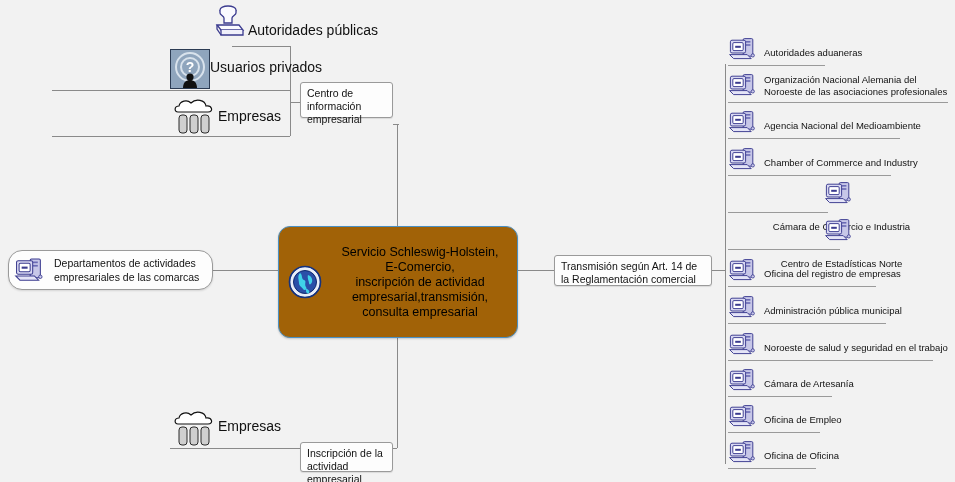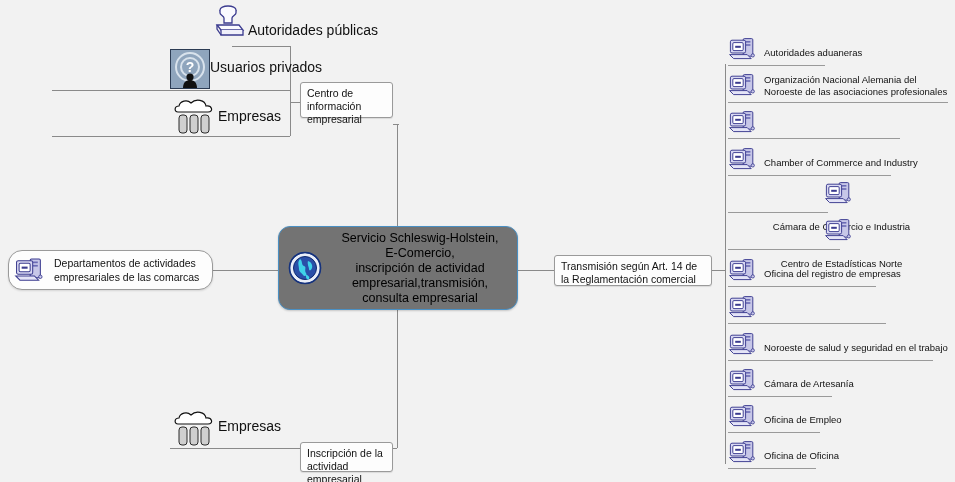--- a/index.html
+++ b/index.html
@@ -30,22 +30,22 @@
     position: absolute;
     width: 0;
     border-left: 1px solid #8a8a8a;
   }
 
   
   #center-node {
     left: 278px;
     top: 226px;
     width: 240px;
-    height: 84px;
-    background: #737373;
+    height: 112px;
+    background: #a16207;
     border: 1px solid #4a90c4;
     border-radius: 12px;
     box-sizing: border-box;
     display: flex;
     align-items: center;
     box-shadow: 0 1px 2px rgba(0,0,0,0.18);
   }
   #center-node .globe-wrap {
     width: 52px;
     flex: 0 0 52px;
@@ -307,20 +307,21 @@
         <rect x="19" y="3" width="12" height="22" rx="1.5" fill="#c7c7e8" stroke="#3b3b8f" stroke-width="1.2"></rect>
         <rect x="22" y="6" width="6" height="2" fill="#6b6bb5"></rect>
           <rect x="22" y="10" width="6" height="2" fill="#6b6bb5"></rect>
         <rect x="3" y="5" width="19" height="16" rx="2" fill="#d8d8f2" stroke="#3b3b8f" stroke-width="1.2"></rect>
         <rect x="6" y="8" width="13" height="10" rx="1.5" fill="#ffffff" stroke="#3b3b8f" stroke-width="1.2"></rect>
         <rect x="9" y="12" width="7" height="2.5" fill="#3b3b8f"></rect>
         <path d="M2 23 L24 23 L29 28 L7 28 Z" fill="#e4e4f7" stroke="#3b3b8f" stroke-width="1.2"></path>
         <circle cx="31" cy="24" r="2" fill="#c7c7e8" stroke="#3b3b8f" stroke-width="1"></circle>
       </svg>
     </span>
+    <span class="ritem-label">Agencia Nacional del Medioambiente</span>
     <span class="underline" style="top:32px; width:172px;"></span>
   </div>
 
   <div class="ritem" style="left:728px; top:143px; width:225px; height:32px;">
     <span class="ritem-icon">
       <svg width="32" height="26" viewBox="0 0 40 32" aria-hidden="true">
         <rect x="19" y="3" width="12" height="22" rx="1.5" fill="#c7c7e8" stroke="#3b3b8f" stroke-width="1.2"></rect>
         <rect x="22" y="6" width="6" height="2" fill="#6b6bb5"></rect>
           <rect x="22" y="10" width="6" height="2" fill="#6b6bb5"></rect>
         <rect x="3" y="5" width="19" height="16" rx="2" fill="#d8d8f2" stroke="#3b3b8f" stroke-width="1.2"></rect>
@@ -391,20 +392,21 @@
         <rect x="19" y="3" width="12" height="22" rx="1.5" fill="#c7c7e8" stroke="#3b3b8f" stroke-width="1.2"></rect>
         <rect x="22" y="6" width="6" height="2" fill="#6b6bb5"></rect>
           <rect x="22" y="10" width="6" height="2" fill="#6b6bb5"></rect>
         <rect x="3" y="5" width="19" height="16" rx="2" fill="#d8d8f2" stroke="#3b3b8f" stroke-width="1.2"></rect>
         <rect x="6" y="8" width="13" height="10" rx="1.5" fill="#ffffff" stroke="#3b3b8f" stroke-width="1.2"></rect>
         <rect x="9" y="12" width="7" height="2.5" fill="#3b3b8f"></rect>
         <path d="M2 23 L24 23 L29 28 L7 28 Z" fill="#e4e4f7" stroke="#3b3b8f" stroke-width="1.2"></path>
         <circle cx="31" cy="24" r="2" fill="#c7c7e8" stroke="#3b3b8f" stroke-width="1"></circle>
       </svg>
     </span>
+    <span class="ritem-label">Administración pública municipal</span>
     <span class="underline" style="top:32px; width:158px;"></span>
   </div>
 
   <div class="ritem" style="left:728px; top:328px; width:225px; height:32px;">
     <span class="ritem-icon">
       <svg width="32" height="26" viewBox="0 0 40 32" aria-hidden="true">
         <rect x="19" y="3" width="12" height="22" rx="1.5" fill="#c7c7e8" stroke="#3b3b8f" stroke-width="1.2"></rect>
         <rect x="22" y="6" width="6" height="2" fill="#6b6bb5"></rect>
           <rect x="22" y="10" width="6" height="2" fill="#6b6bb5"></rect>
         <rect x="3" y="5" width="19" height="16" rx="2" fill="#d8d8f2" stroke="#3b3b8f" stroke-width="1.2"></rect>

